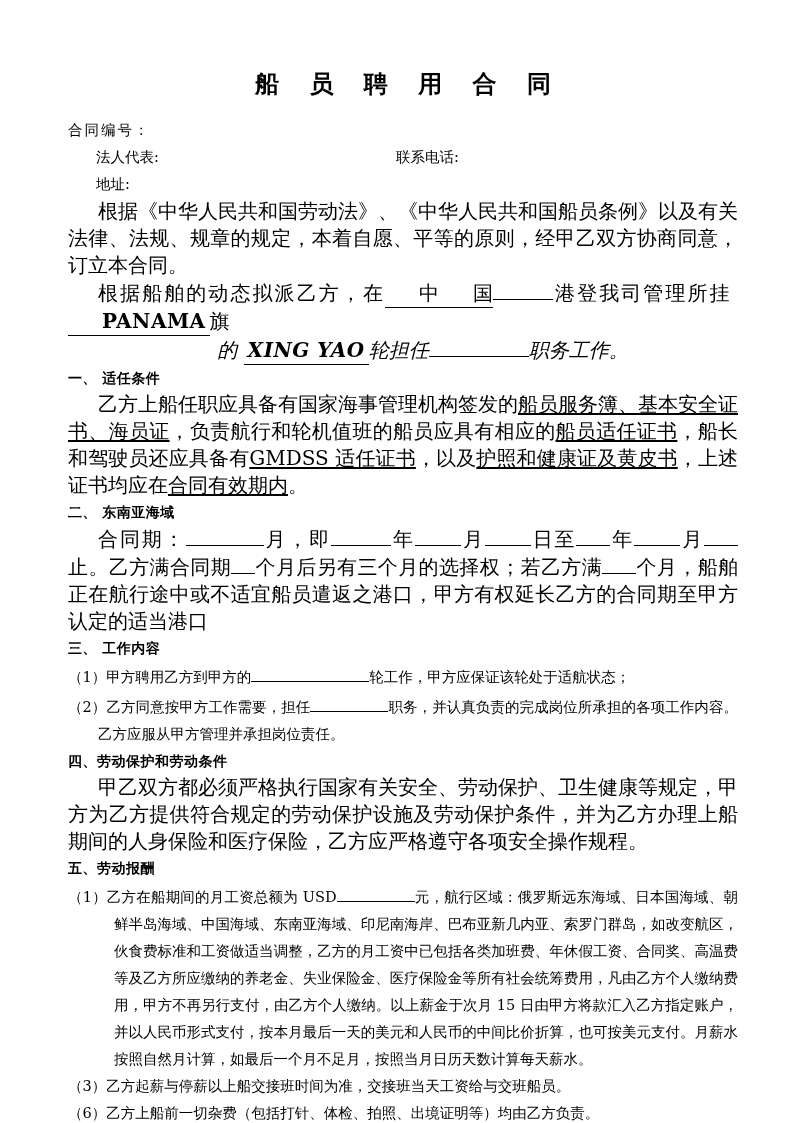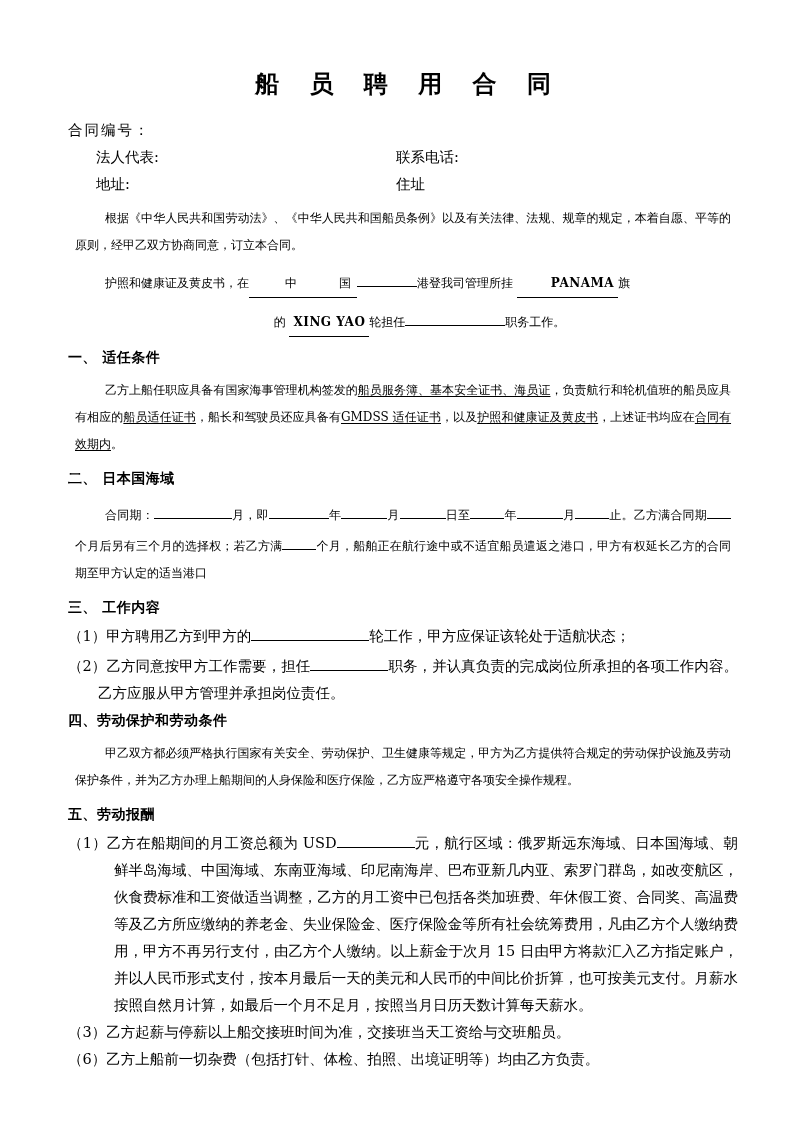--- a/index.html
+++ b/index.html
@@ -31,25 +31,25 @@
     text-align: center;
     font-family: "DejaVu Sans", "Liberation Sans", sans-serif;
     font-weight: bold;
     font-size: 24px;
     letter-spacing: 11px;
     text-indent: 11px;
     margin: 10px 0 18px 0;
     line-height: 1.2;
   }
   .para {
-    font-size: 12px;
+    font-size: 20px;
     line-height: 27px;
     text-align: justify;
     text-justify: inter-ideograph;
-    margin: 7px;
+    margin: 0;
   }
   .indent2 { text-indent: 30px; }
 
   .heading {
     font-family: "DejaVu Sans", "Liberation Sans", sans-serif;
     font-weight: bold;
     font-size: 14px;
     line-height: 26px;
     margin: 0;
     letter-spacing: 0.5px;
@@ -125,40 +125,39 @@
   <div class="doc-title">船 员 聘 用 合 同</div>
 
   <div class="contract-no">合同编号：</div>
 
   <div class="kv-row">
     <span class="kv-left">法人代表:</span>
     <span class="kv-right">联系电话:</span>
   </div>
   <div class="kv-row">
     <span class="kv-left">地址:</span>
-    <span class="kv-right">住址</span>
   </div>
 
   <p class="para indent2">
     <span>根据《中华人民共和国劳动法》、《中华人民共和国船员条例》以及有关法律、法规、规章的规定，</span><span>本着自愿、平等的原则，经甲乙双方协商同意，订立本合同。</span>
   </p>
 
   <p class="para indent2">
-    <span>护照和健康证及黄皮书，在</span><span class="filled b-s">中</span><span class="filled b-s">国</span><span class="blank b-m"></span><span>港登我司管理所挂</span>&nbsp;<span class="filled filled-bold">PANAMA</span><span>旗</span>
+    <span>根据船舶的动态拟派乙方，在</span><span class="filled b-s">中</span><span class="filled b-s">国</span><span class="blank b-m"></span><span>港登我司管理所挂</span>&nbsp;<span class="filled filled-bold">PANAMA</span><span>旗</span>
   </p>
-  <p class="para" style="text-align:center;margin-left:40px;">
+  <p class="para" style="text-align:center;margin-left:40px;font-style:italic;">
     <span>的</span>&nbsp;<span class="filled filled-bold">XING YAO</span><span>轮担任</span><span class="blank b-xl"></span><span>职务工作。</span>
   </p>
 
   <div class="heading">一、 适任条件</div>
   <p class="para indent2">
     <span>乙方上船任职应具备有国家海事管理机构签发的</span><span class="u">船员服务簿、基本安全证书、海员证</span><span>，负责航行和轮机值班的船员应具有相应的</span><span class="u">船员适任证书</span><span>，船长和驾驶员还应具备有</span><span class="u">GMDSS 适任证书</span><span>，以及</span><span class="u">护照和健康证及黄皮书</span><span>，上述证书均应在</span><span class="u">合同有效期内</span><span>。</span>
   </p>
 
-  <div class="heading">二、 日本国海域</div>
+  <div class="heading">二、 东南亚海域</div>
   <p class="para indent2">
     <span>合同期：</span><span class="blank b-l"></span><span>月，即</span><span class="blank b-m"></span><span>年</span><span class="blank b-s"></span><span>月</span><span class="blank b-s"></span><span>日至</span><span class="blank b-xs"></span><span>年</span><span class="blank b-s"></span><span>月</span><span class="blank b-xs"></span><span>止。乙方满合同期</span><span class="blank b-xxs"></span><span>个</span><span>月后另有三个月的选择权；若乙方满</span><span class="blank b-xs"></span><span>个月，船舶正在航行途中或不适宜船员遣返之港口，甲方有权</span><span>延长乙方的合同期至甲方认定的适当港口</span>
   </p>
 
   <div class="heading">三、 工作内容</div>
   <p class="item item-narrow">
     <span class="num">（1）</span><span>甲方聘用乙方到甲方的</span><span class="blank b-xxl"></span><span>轮工作，甲方应保证该轮处于适航状态；</span>
   </p>
   <p class="item item-narrow">
     <span class="num">（2）</span><span>乙方同意按甲方工作需要，担任</span><span class="blank b-l"></span><span>职务，并认真负责的完成岗位所承担的各项工作内容。乙方应服从甲方管理并承担岗位责任。</span>

